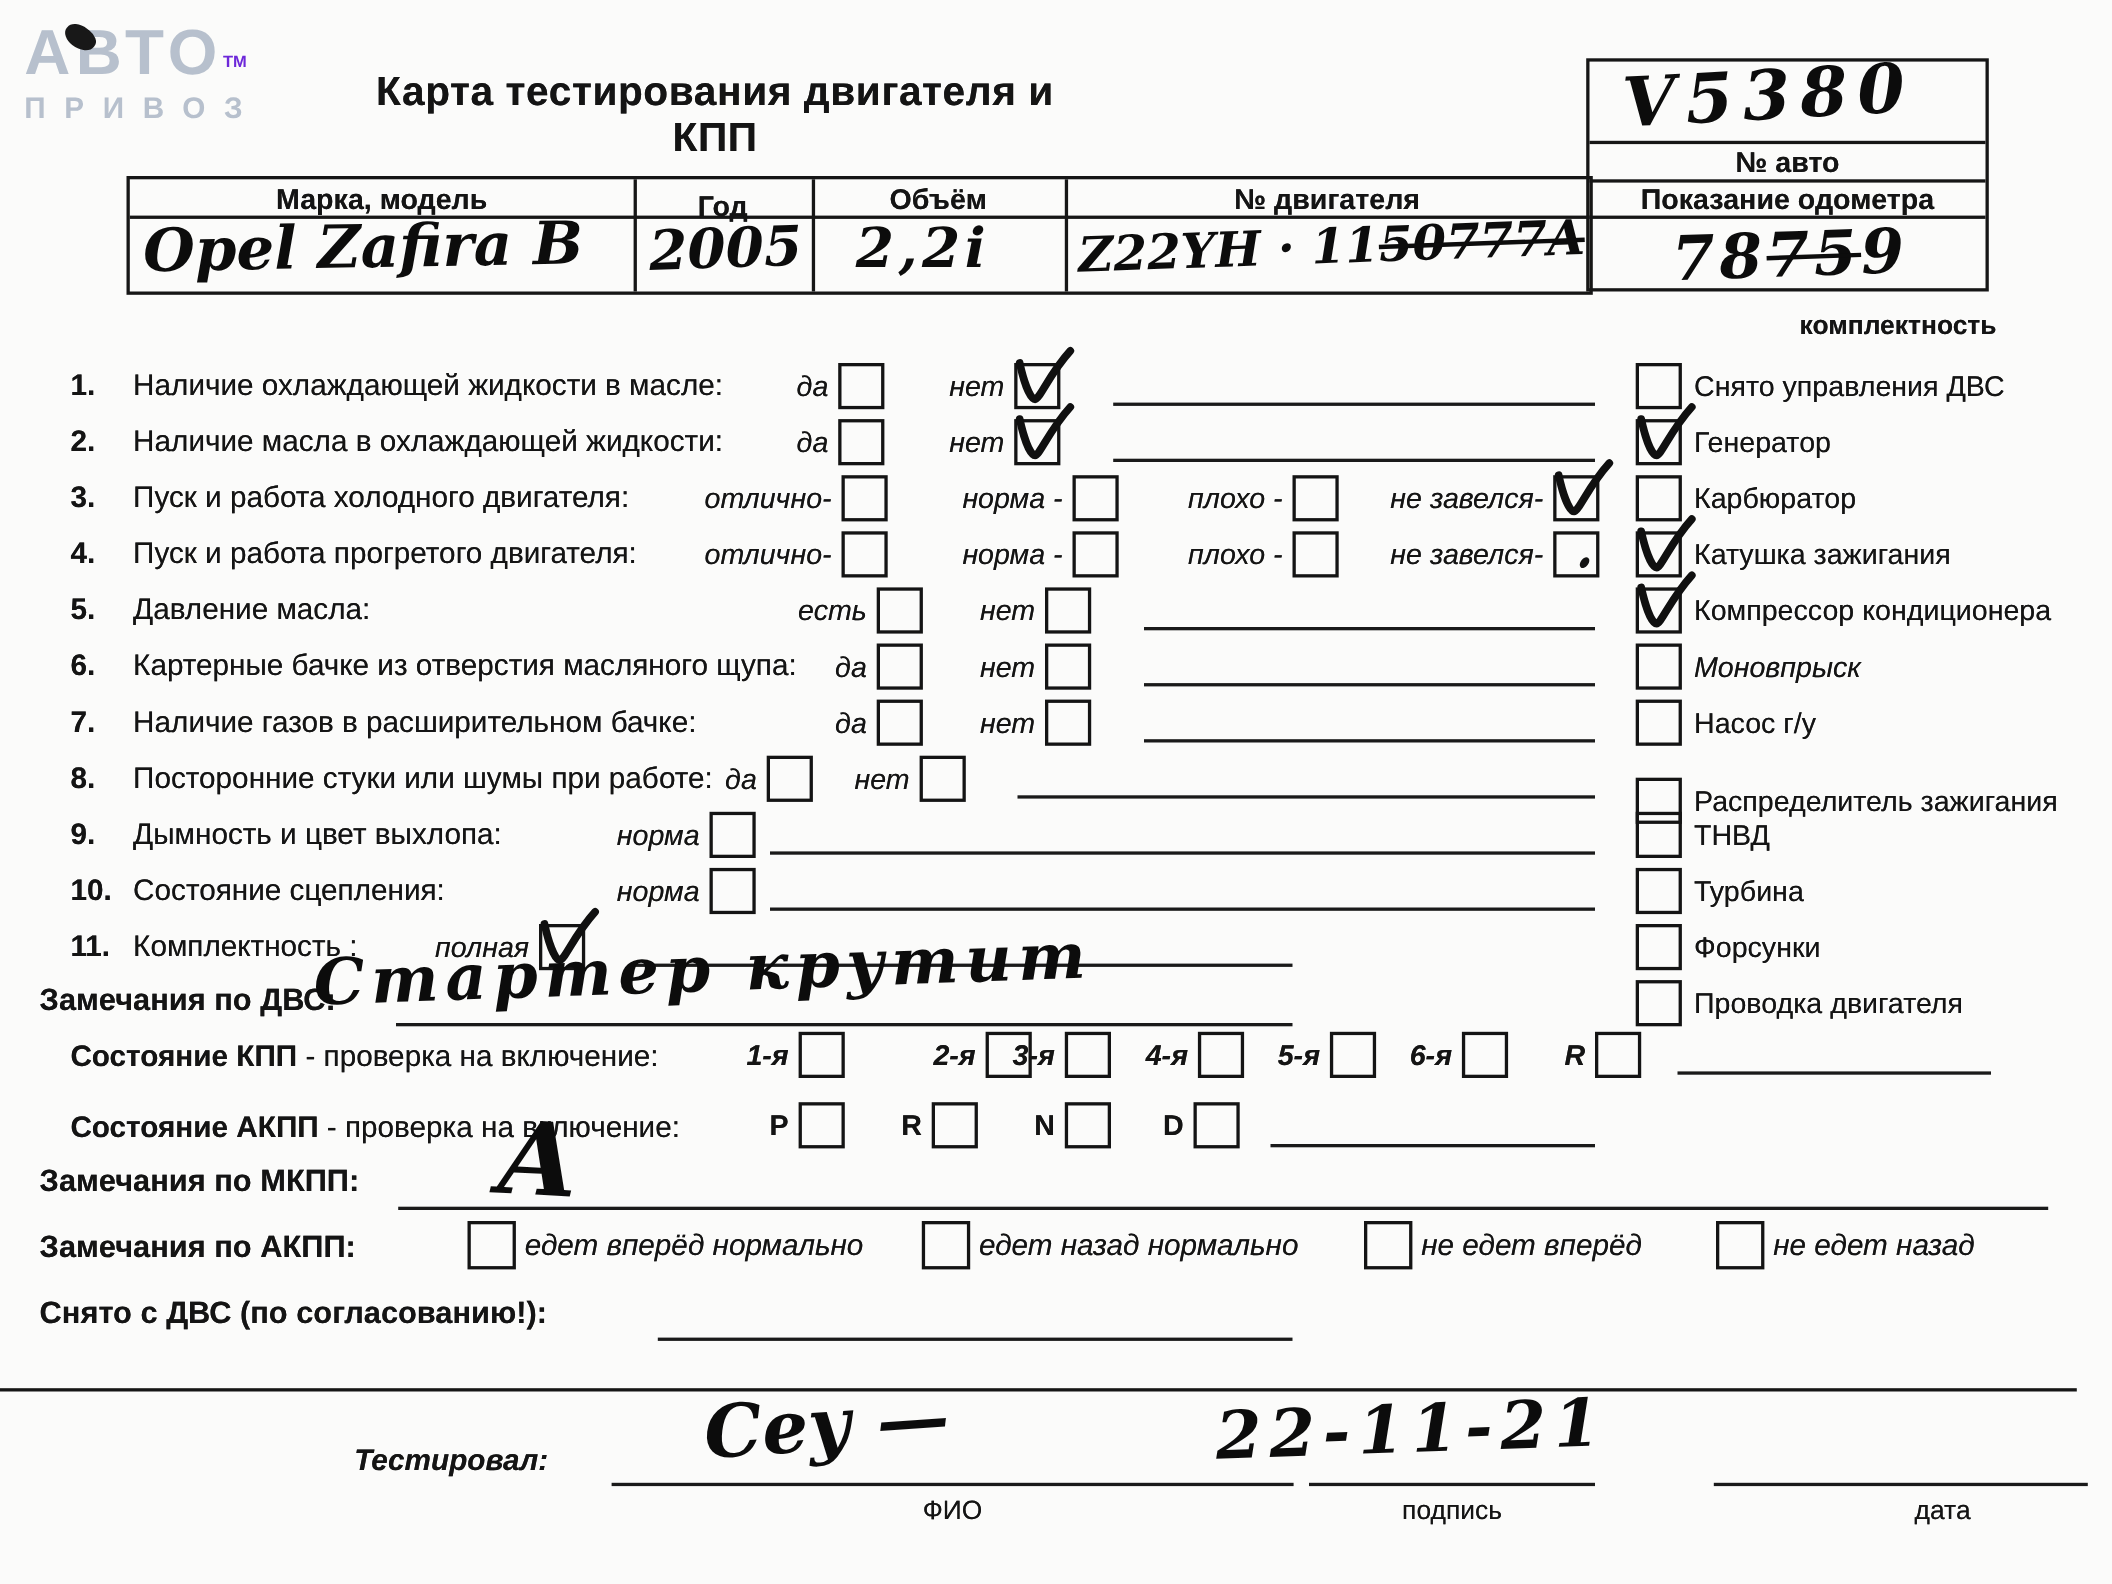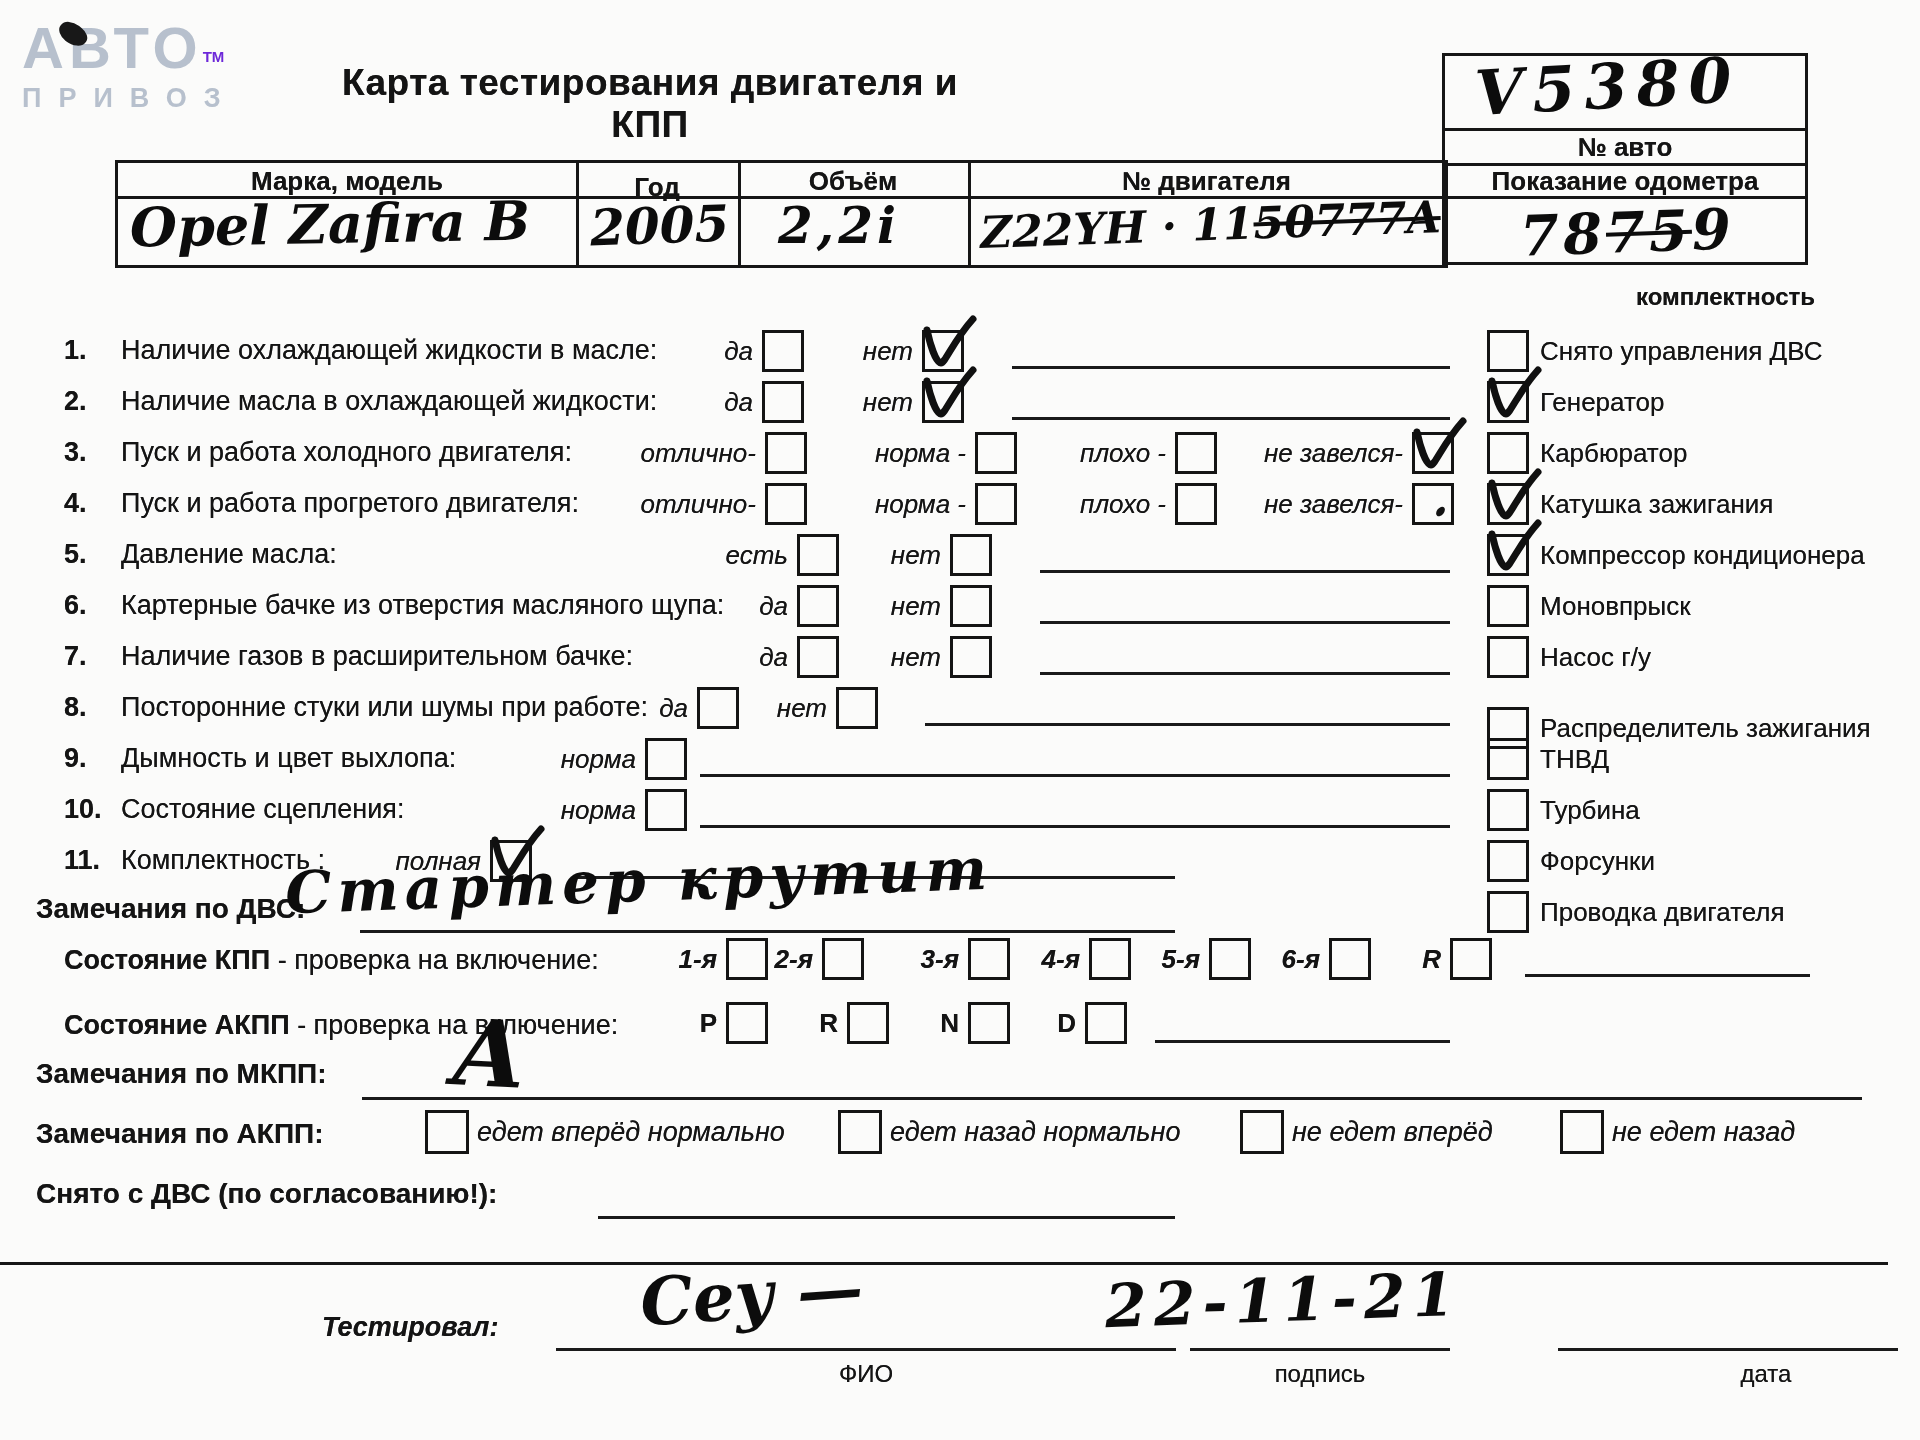--- a/index.html
+++ b/index.html
@@ -286,21 +286,21 @@
       <span class="rlbl">Катушка зажигания</span>
     </div>
     <div class="ritem" style="top: 534px;">
       <span class="cb">
         <svg class="ck" width="62" height="58" viewBox="0 0 62 58" style="overflow:visible">
           <path d="M11 16 C14 30, 20 49, 25 49 C29 49, 38 26, 57 5" fill="none" stroke="#101010" stroke-width="7" stroke-linecap="round" stroke-linejoin="round"></path>
         </svg>
       </span>
       <span class="rlbl">Компрессор кондиционера</span>
     </div>
-    <div class="ritem" style="top: 585px;">
+    <div class="ritem" style="top: 585px; font-style: italic;">
       <span class="cb"></span>
       <span class="rlbl">Моновпрыск</span>
     </div>
     <div class="ritem" style="top: 636px;">
       <span class="cb"></span>
       <span class="rlbl">Насос г/у</span>
     </div>
     <div class="ritem" style="top: 687px; margin-top: 20px;">
       <span class="cb"></span>
       <span class="rlbl">Распределитель зажигания</span>
@@ -326,21 +326,21 @@
 <div class="abs seclbl print" style="left:36px;top:893px">Замечания по ДВС:</div>
 <div class="abs wline" style="left:360px;top:930px;width:815px"></div>
 <div class="abs hand" style="left:285px;top:852px;font-size:58px;letter-spacing:6px;transform:rotate(-2deg)">Стартер  крутит</div>
 
 <div class="abs" style="left:64px;top:945px;font-size:27px"><span class="b print">Состояние КПП</span><span class="print"> - проверка на включение:</span></div>
 <div id="kpp-zone">
     <span class="opt" style="left: 726px; top: 938px; position: absolute;">
       <i class="b">1-я</i>
       <span class="cb"></span>
     </span>
-    <span class="opt" style="left: 822px; top: 938px; position: absolute;">
+    <span class="opt" style="left: 896px; top: 938px; position: absolute;">
       <i class="b">2-я</i>
       <span class="cb"></span>
     </span>
     <span class="opt" style="left: 968px; top: 938px; position: absolute;">
       <i class="b">3-я</i>
       <span class="cb"></span>
     </span>
     <span class="opt" style="left: 1089px; top: 938px; position: absolute;">
       <i class="b">4-я</i>
       <span class="cb"></span>

